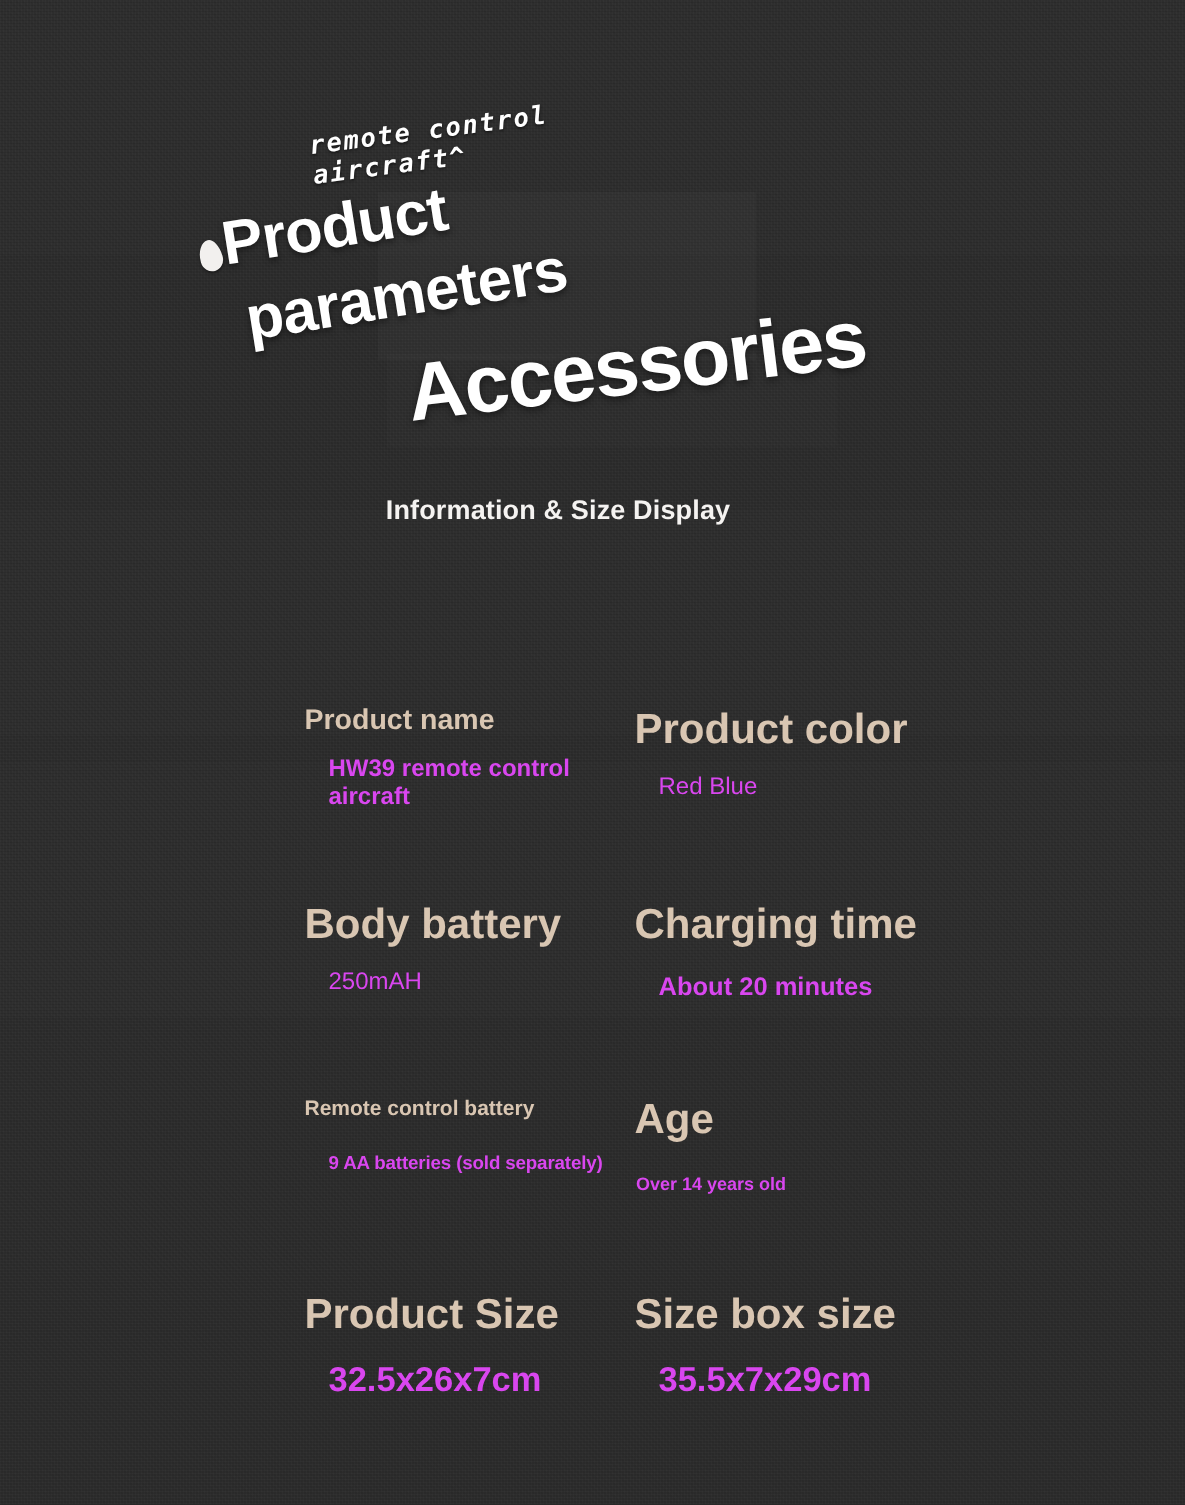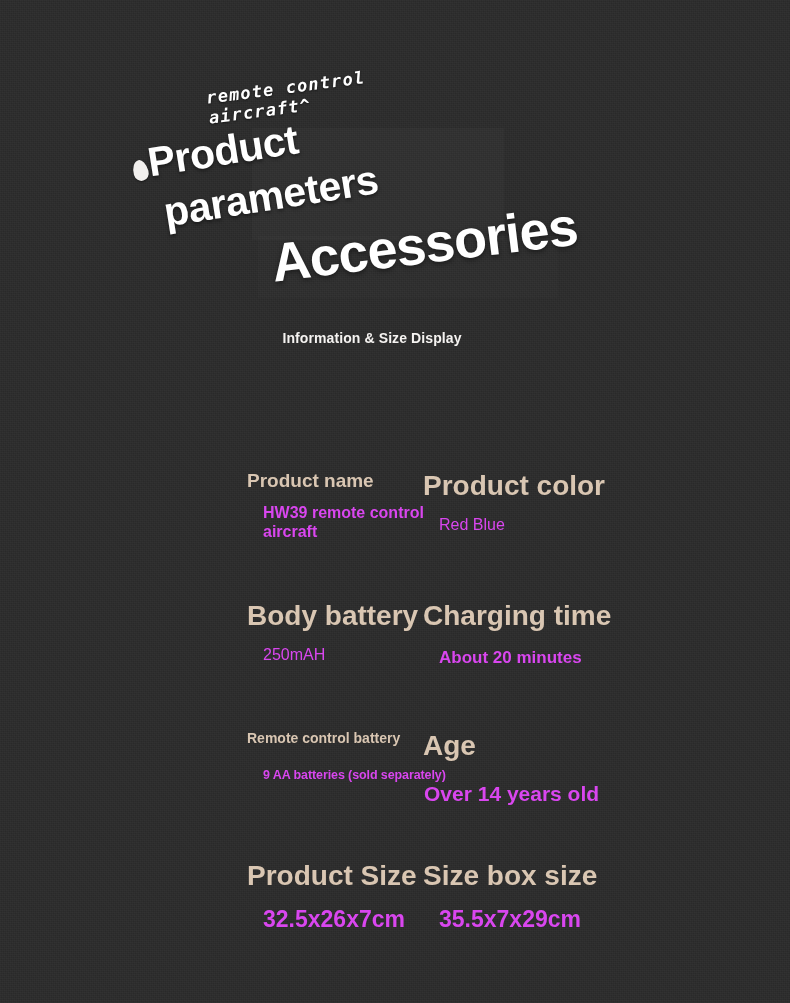--- a/index.html
+++ b/index.html
@@ -127,21 +127,21 @@
   }
 
   .subtitle {
     position: absolute;
     left: 0;
     top: 330px;
     width: 744px;
     text-align: center;
     color: #f5f3f1;
     font-family: "Liberation Sans", sans-serif;
-    font-size: 14px;
+    font-size: 18px;
     font-weight: bold;
     letter-spacing: 0.1px;
   }
 
   
   #spec-table {
     position: absolute;
     left: 0;
     top: 470px;
     width: 790px;
@@ -150,21 +150,21 @@
   .spec-row {
     position: relative;
     height: 130px;
   }
 
   .spec-cell {
     position: absolute;
     top: 0;
     width: 216px;
   }
-  .spec-cell.col-left  { left: 200px; margin-left: 44px; }
+  .spec-cell.col-left  { left: 200px; }
   .spec-cell.col-right { left: 420px; }
 
   .spec-label {
     color: #d9c6b2;
     font-family: "Liberation Sans", sans-serif;
     font-weight: bold;
     font-size: 19px;
     line-height: 1.15;
     white-space: nowrap;
     padding-left: 3px;
@@ -190,21 +190,21 @@
     font-size: 17px;
     margin-top: 16px;
   }
   .spec-value.tiny {
     font-size: 12.5px;
     margin-top: 22px;
     white-space: nowrap;
     letter-spacing: -0.1px;
   }
   .spec-value.agev {
-    font-size: 21px;
+    font-size: 12px;
     margin-top: 20px;
     padding-left: 4px;
     white-space: nowrap;
   }
   .spec-value.dim {
     font-size: 23px;
     font-weight: bold;
     margin-top: 14px;
     white-space: nowrap;
   }

